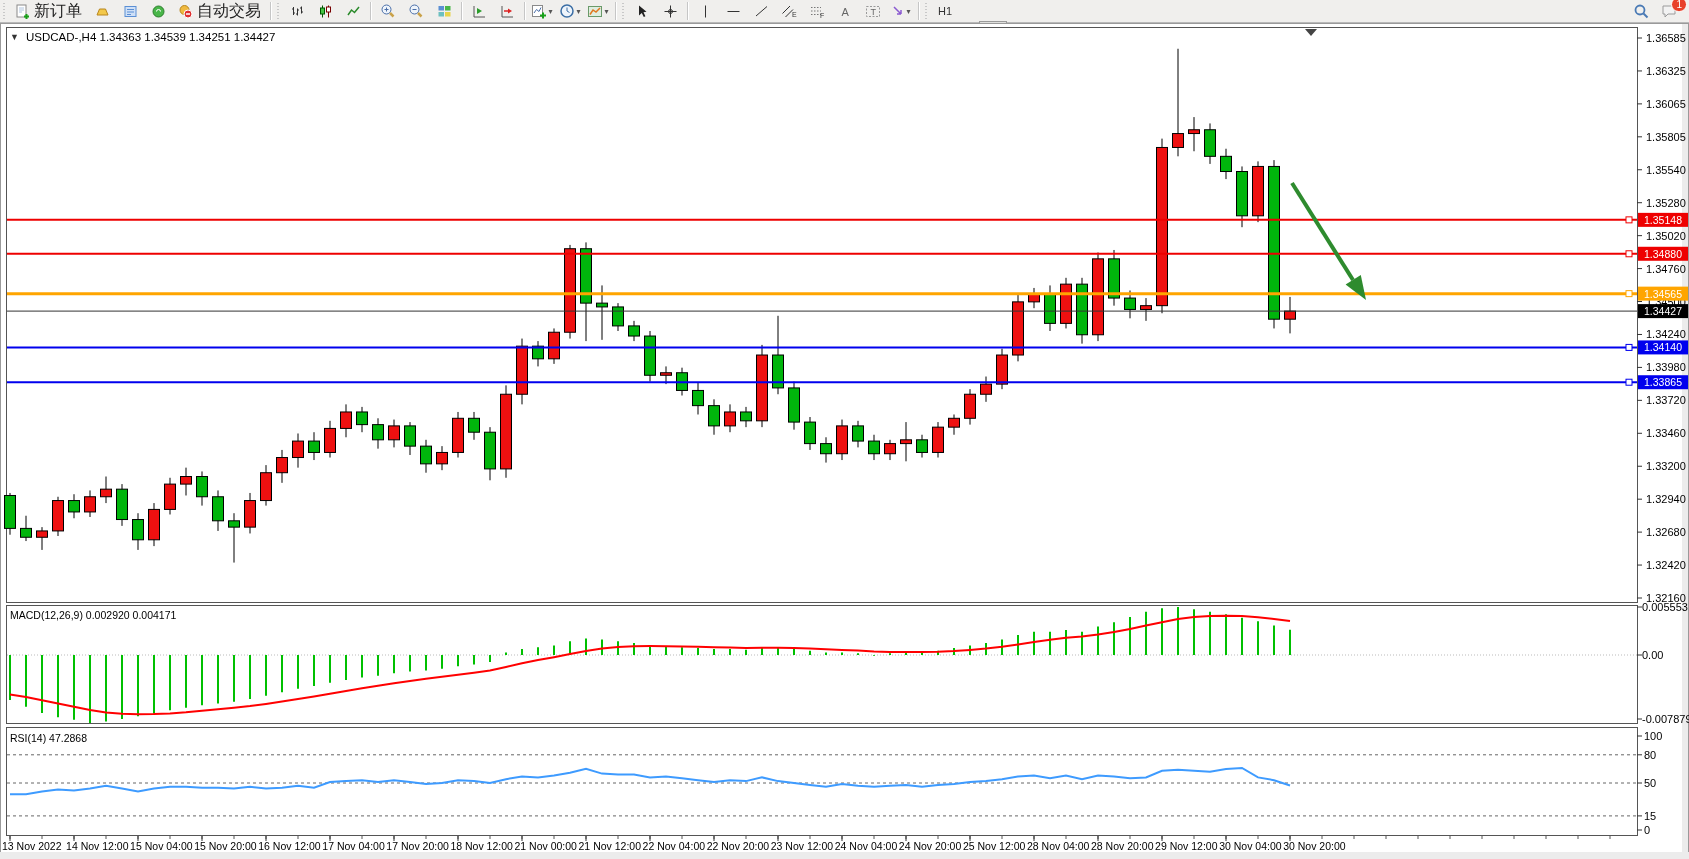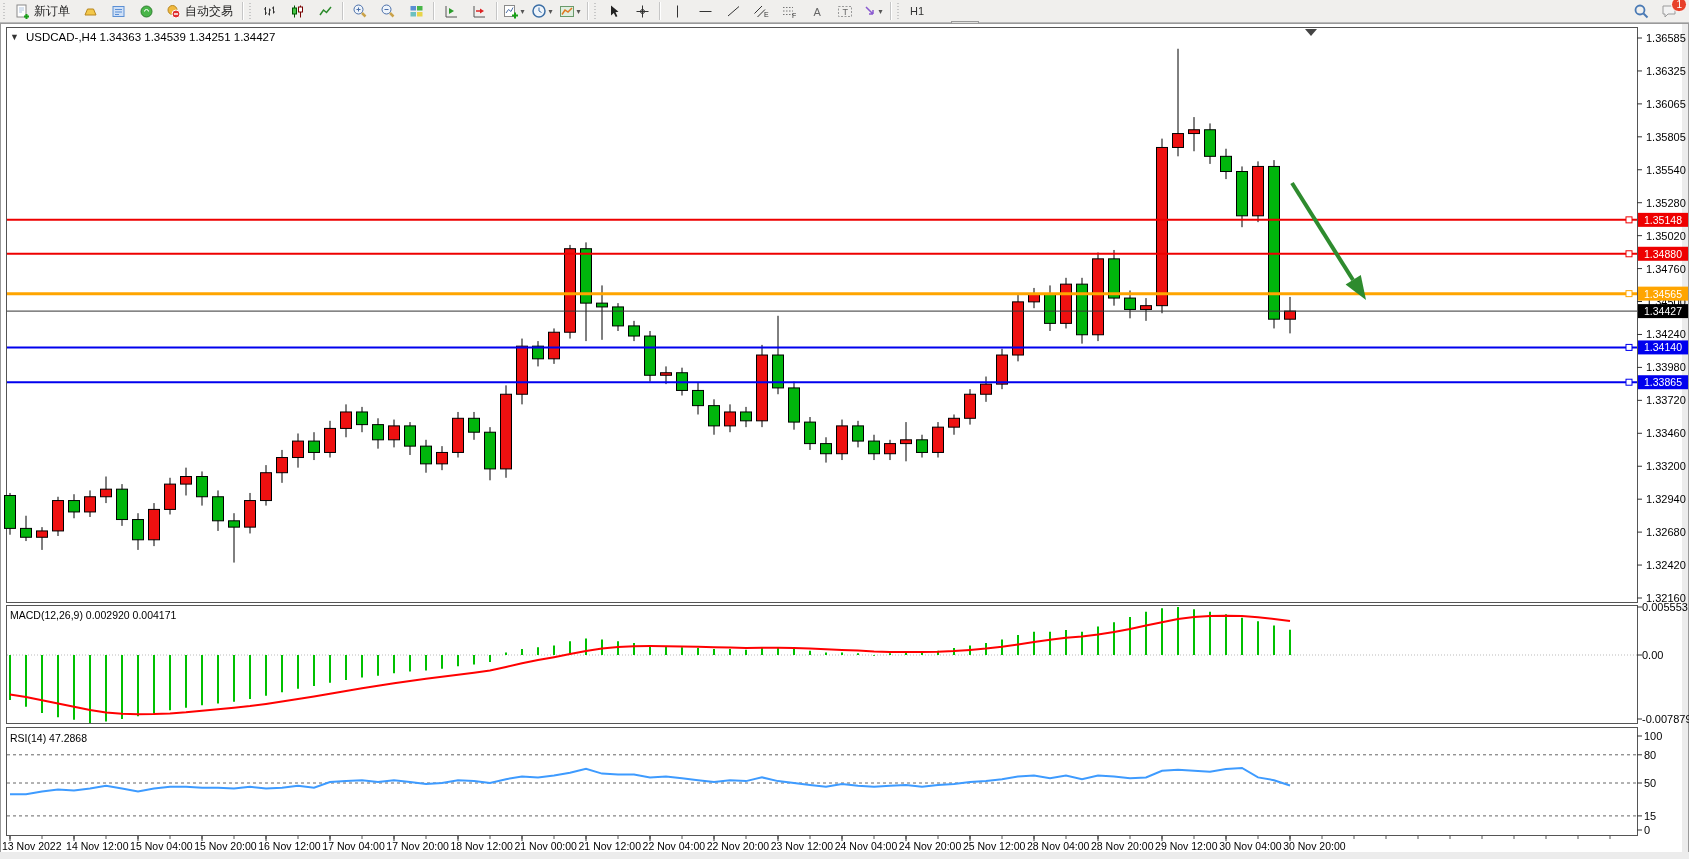--- a/index.html
+++ b/index.html
@@ -4,21 +4,21 @@
 <style>
   html,body{margin:0;padding:0;background:#ffffff;font-family:"Liberation Sans",sans-serif;}
   #app{position:relative;width:1689px;height:859px;overflow:hidden;background:#fff;}
   
   #toolbar{position:absolute;left:0;top:0;width:1689px;height:23px;background:#f0efed;
     border-bottom:1px solid #b9b9b9;display:flex;align-items:center;box-sizing:border-box;}
   .tgrip{width:5px;height:16px;margin:0 2px;background-image:repeating-linear-gradient(#c8c8c8 0 1px,transparent 1px 3px);background-size:2px 100%;background-repeat:repeat-y;background-position:1px 0;}
   .tsep{width:1px;height:18px;background:#c6c6c6;margin:0 3px;box-shadow:1px 0 0 #fff;}
   .tbtn{height:20px;min-width:22px;display:flex;align-items:center;justify-content:center;
     padding:0 2px;border:1px solid transparent;border-radius:2px;cursor:default;}
-  .tbtn.withtext{padding:0 5px;gap:4px;font-size:12px;color:#222;}
+  .tbtn.withtext{padding:0 5px;gap:4px;font-size:16px;color:#222;}
   .tbtn svg{display:block;}
   .caret{font-size:8px;color:#555;margin-left:1px;}
   .tf{height:18px;padding:0 6px;font-size:11px;color:#333;display:flex;align-items:center;border:1px solid transparent;}
   .tf.active{border:1px solid #9a9a9a;background:#fbfbf9;box-shadow:inset 0 1px 2px rgba(0,0,0,.15);margin-left:48px;}
   #right-tools{margin-left:auto;display:flex;align-items:center;margin-right:6px;}
   #notif{position:relative;}
   #notif .badge{position:absolute;top:-4px;right:-5px;background:#e8402a;color:#fff;font-size:10px;
     border-radius:8px;padding:0 4px;height:13px;line-height:13px;border:1px solid #fff;}
   
   #chartwrap{position:absolute;left:0;top:23px;width:1689px;height:836px;background:#fff;}

